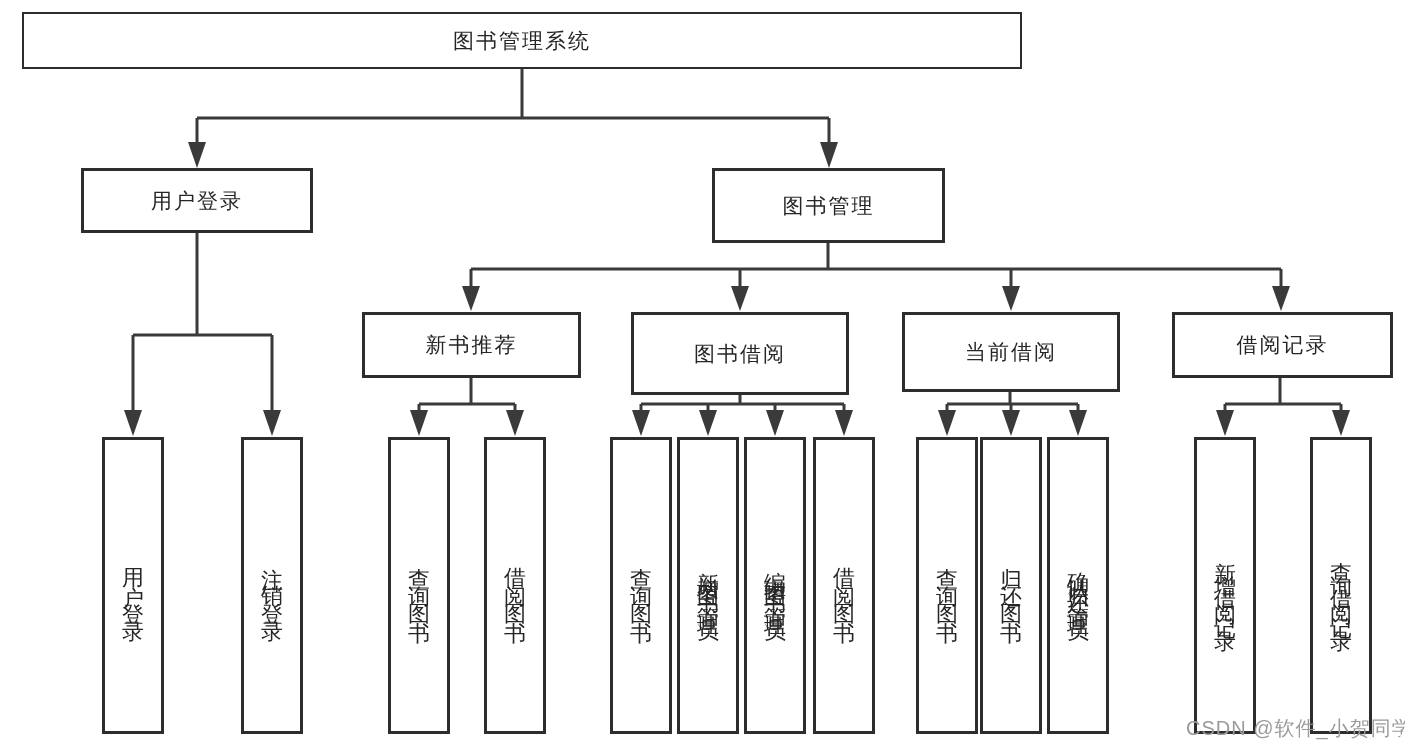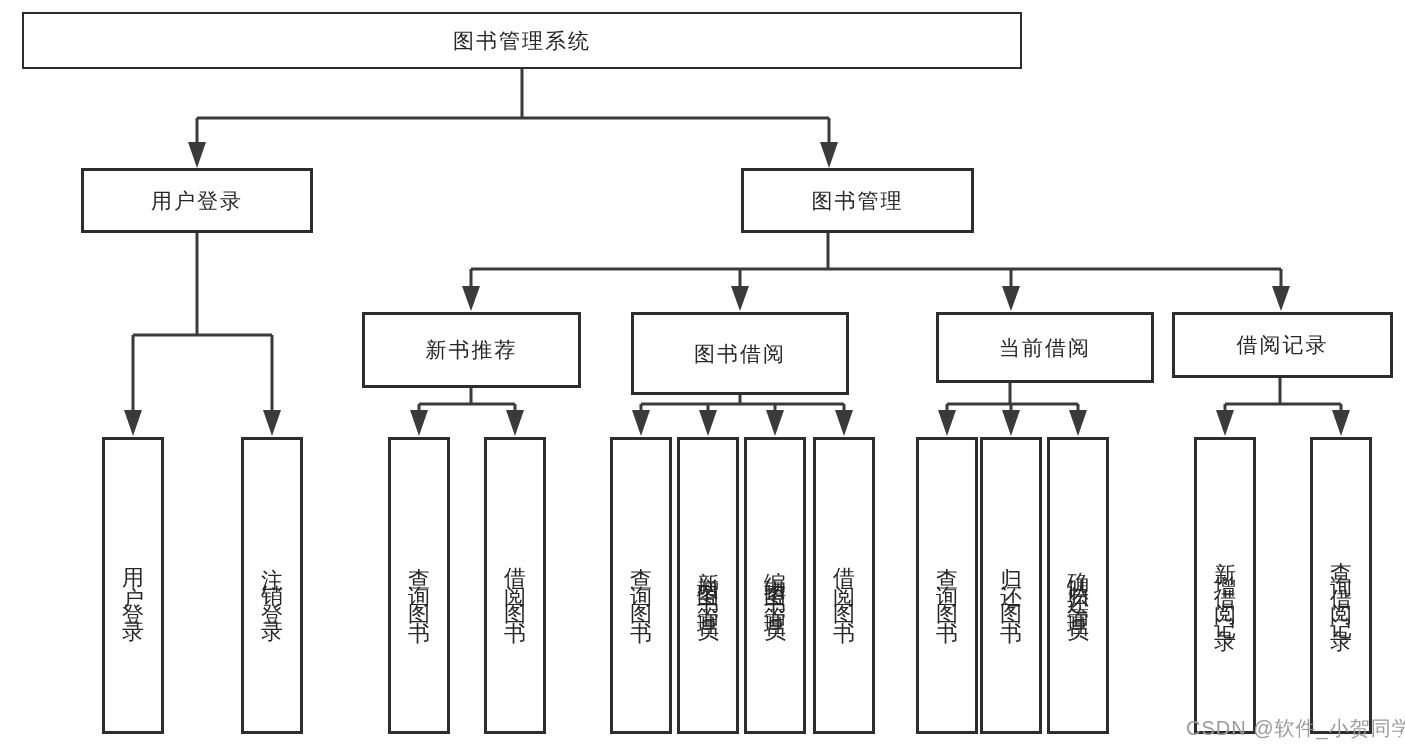--- a/index.html
+++ b/index.html
@@ -93,31 +93,31 @@
     </g>
   </svg>
 
   <div class="node h" style="left:22px;top:12px;width:1000px;height:57px;border-width:2px">
     <span class="lbl">图书管理系统</span>
   </div>
 
   <div class="node h" style="left:81px;top:168px;width:232px;height:65px">
     <span class="lbl">用户登录</span>
   </div>
-  <div class="node h" style="left:741px;top:168px;width:233px;height:65px">
+  <div class="node h" style="left:712px;top:168px;width:233px;height:75px">
     <span class="lbl">图书管理</span>
   </div>
 
-  <div class="node h" style="left:362px;top:312px;width:219px;height:76px">
+  <div class="node h" style="left:362px;top:312px;width:219px;height:66px">
     <span class="lbl">新书推荐</span>
   </div>
   <div class="node h" style="left:631px;top:312px;width:218px;height:83px">
     <span class="lbl">图书借阅</span>
   </div>
-  <div class="node h" style="left:936px;top:312px;width:218px;height:71px">
+  <div class="node h" style="left:902px;top:312px;width:218px;height:80px">
     <span class="lbl">当前借阅</span>
   </div>
   <div class="node h" style="left:1172px;top:312px;width:221px;height:66px">
     <span class="lbl">借阅记录</span>
   </div>
 
   <div class="node v" style="left:102px;top:437px;width:62px;height:297px">
     <span class="lbl" style="letter-spacing: 18px;">用户登录</span>
   </div>
   <div class="node v" style="left:241px;top:437px;width:62px;height:297px">

